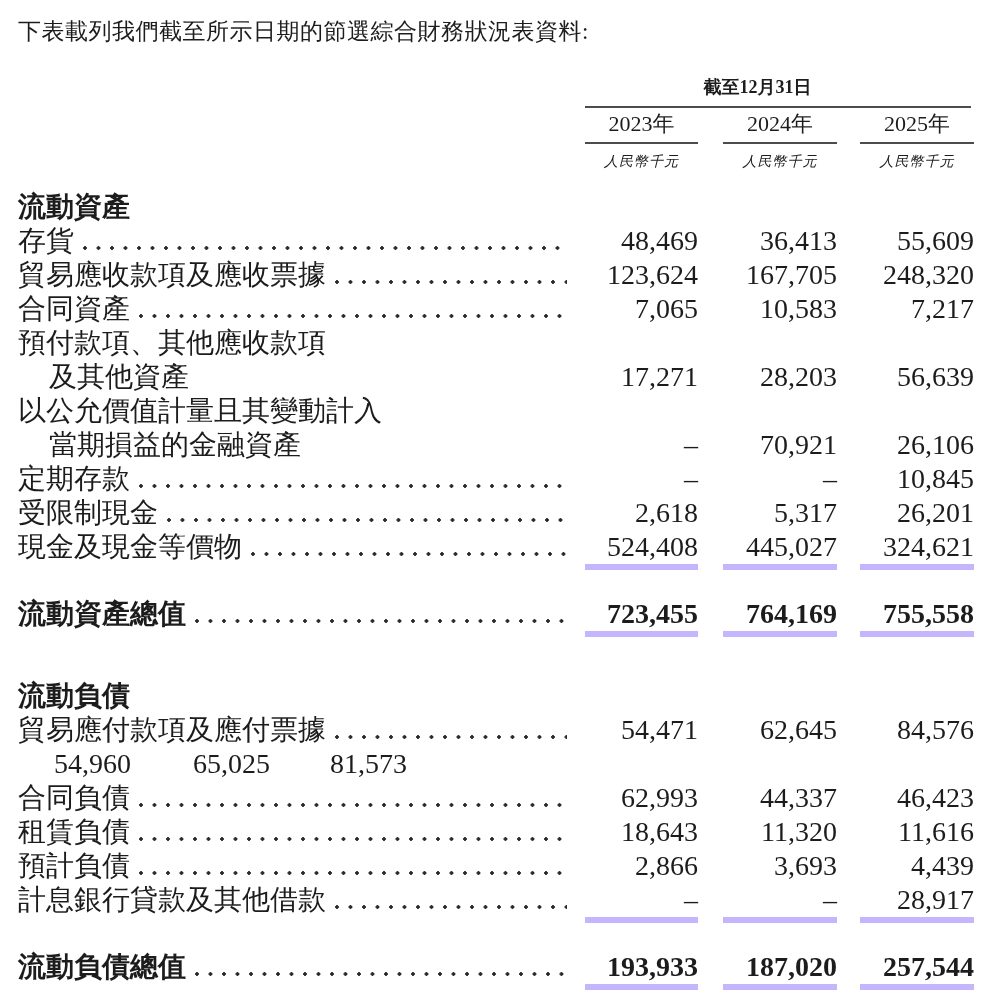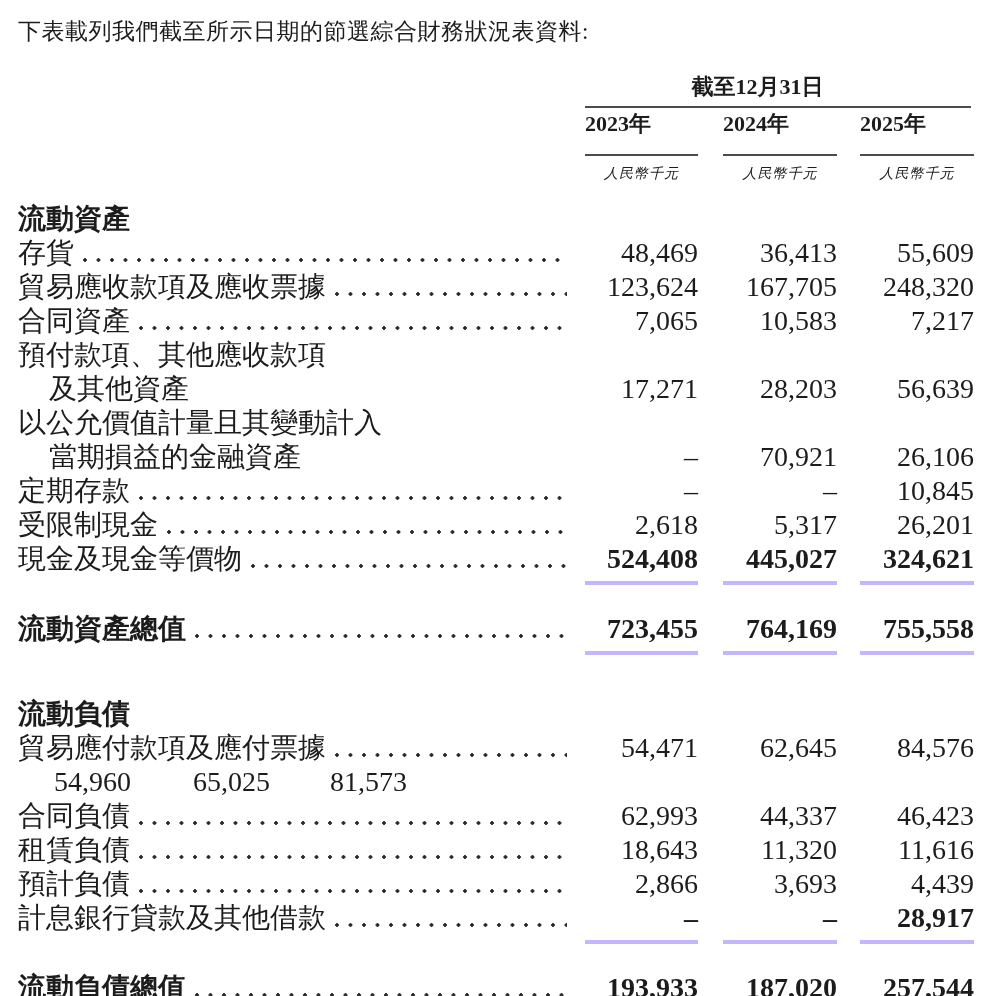--- a/index.html
+++ b/index.html
@@ -23,28 +23,28 @@
   .label-text { white-space: nowrap; }
   .c-val { box-sizing: border-box; text-align: right; }
   .v1 { width: 113px; min-width: 113px; }
   .v2 { width: 114px; min-width: 114px; margin-left: 25px; text-align: right; }
   .v3 { width: 114px; min-width: 114px; margin-left: 23px; }
 
   
   .period-row { display: flex; }
   .period-spacer { width: 567px; min-width: 567px; }
   .period {
-    width: 389px; text-align: center; font-weight: 700; font-size: 22px;
+    width: 389px; text-align: center; font-weight: 700; font-size: 18px;
     line-height: 26px; padding-bottom: 6px;
   }
   .period-rule { margin-left: 567px; width: 386px; border-top: 2.5px solid #4c4c4c; }
   .years-row { margin-top: 3px; }
   .year-cell {
-    font-weight: 700; font-size: 22px; text-align: left;
-    padding-bottom: 17px; border-bottom: 2px solid #4c4c4c; line-height: 26px;
+    font-weight: 400; font-size: 22px; text-align: center;
+    padding-bottom: 5px; border-bottom: 2px solid #4c4c4c; line-height: 26px;
   }
   .units-row { margin-top: 4px; }
   .unit-cell {
     font-style: italic; font-size: 14px; text-align: center;
     letter-spacing: 1px; line-height: 28px;
   }
 
   
   .rows { margin-top: 14px; }
   .row.item, .row.wrap, .row.section, .row.total {
@@ -60,21 +60,21 @@
   .leader {
     flex: 1;
     margin: 0 18px 0 9px;
     background-image: radial-gradient(circle at 2px 2px, #2a2a2a 1.55px, rgba(0,0,0,0) 2px);
     background-size: 13.5px 4px;
     background-repeat: repeat-x;
     background-position: 0 calc(100% - 8px);
   }
 
   
-  .row.ruled .c-val { padding-bottom: 5px; border-bottom: 4px solid #c4b5fd; font-weight: bold; }
+  .row.ruled .c-val { border-bottom: 6px solid #c4b5fd; }
   .row.ruled { margin-bottom: 2px; }
 
   .dash { letter-spacing: 0; }
 </style>
 </head>
 <body>
 
 <div class="page">
 
   <div class="intro">下表載列我們截至所示日期的節選綜合財務狀況表資料:</div>

